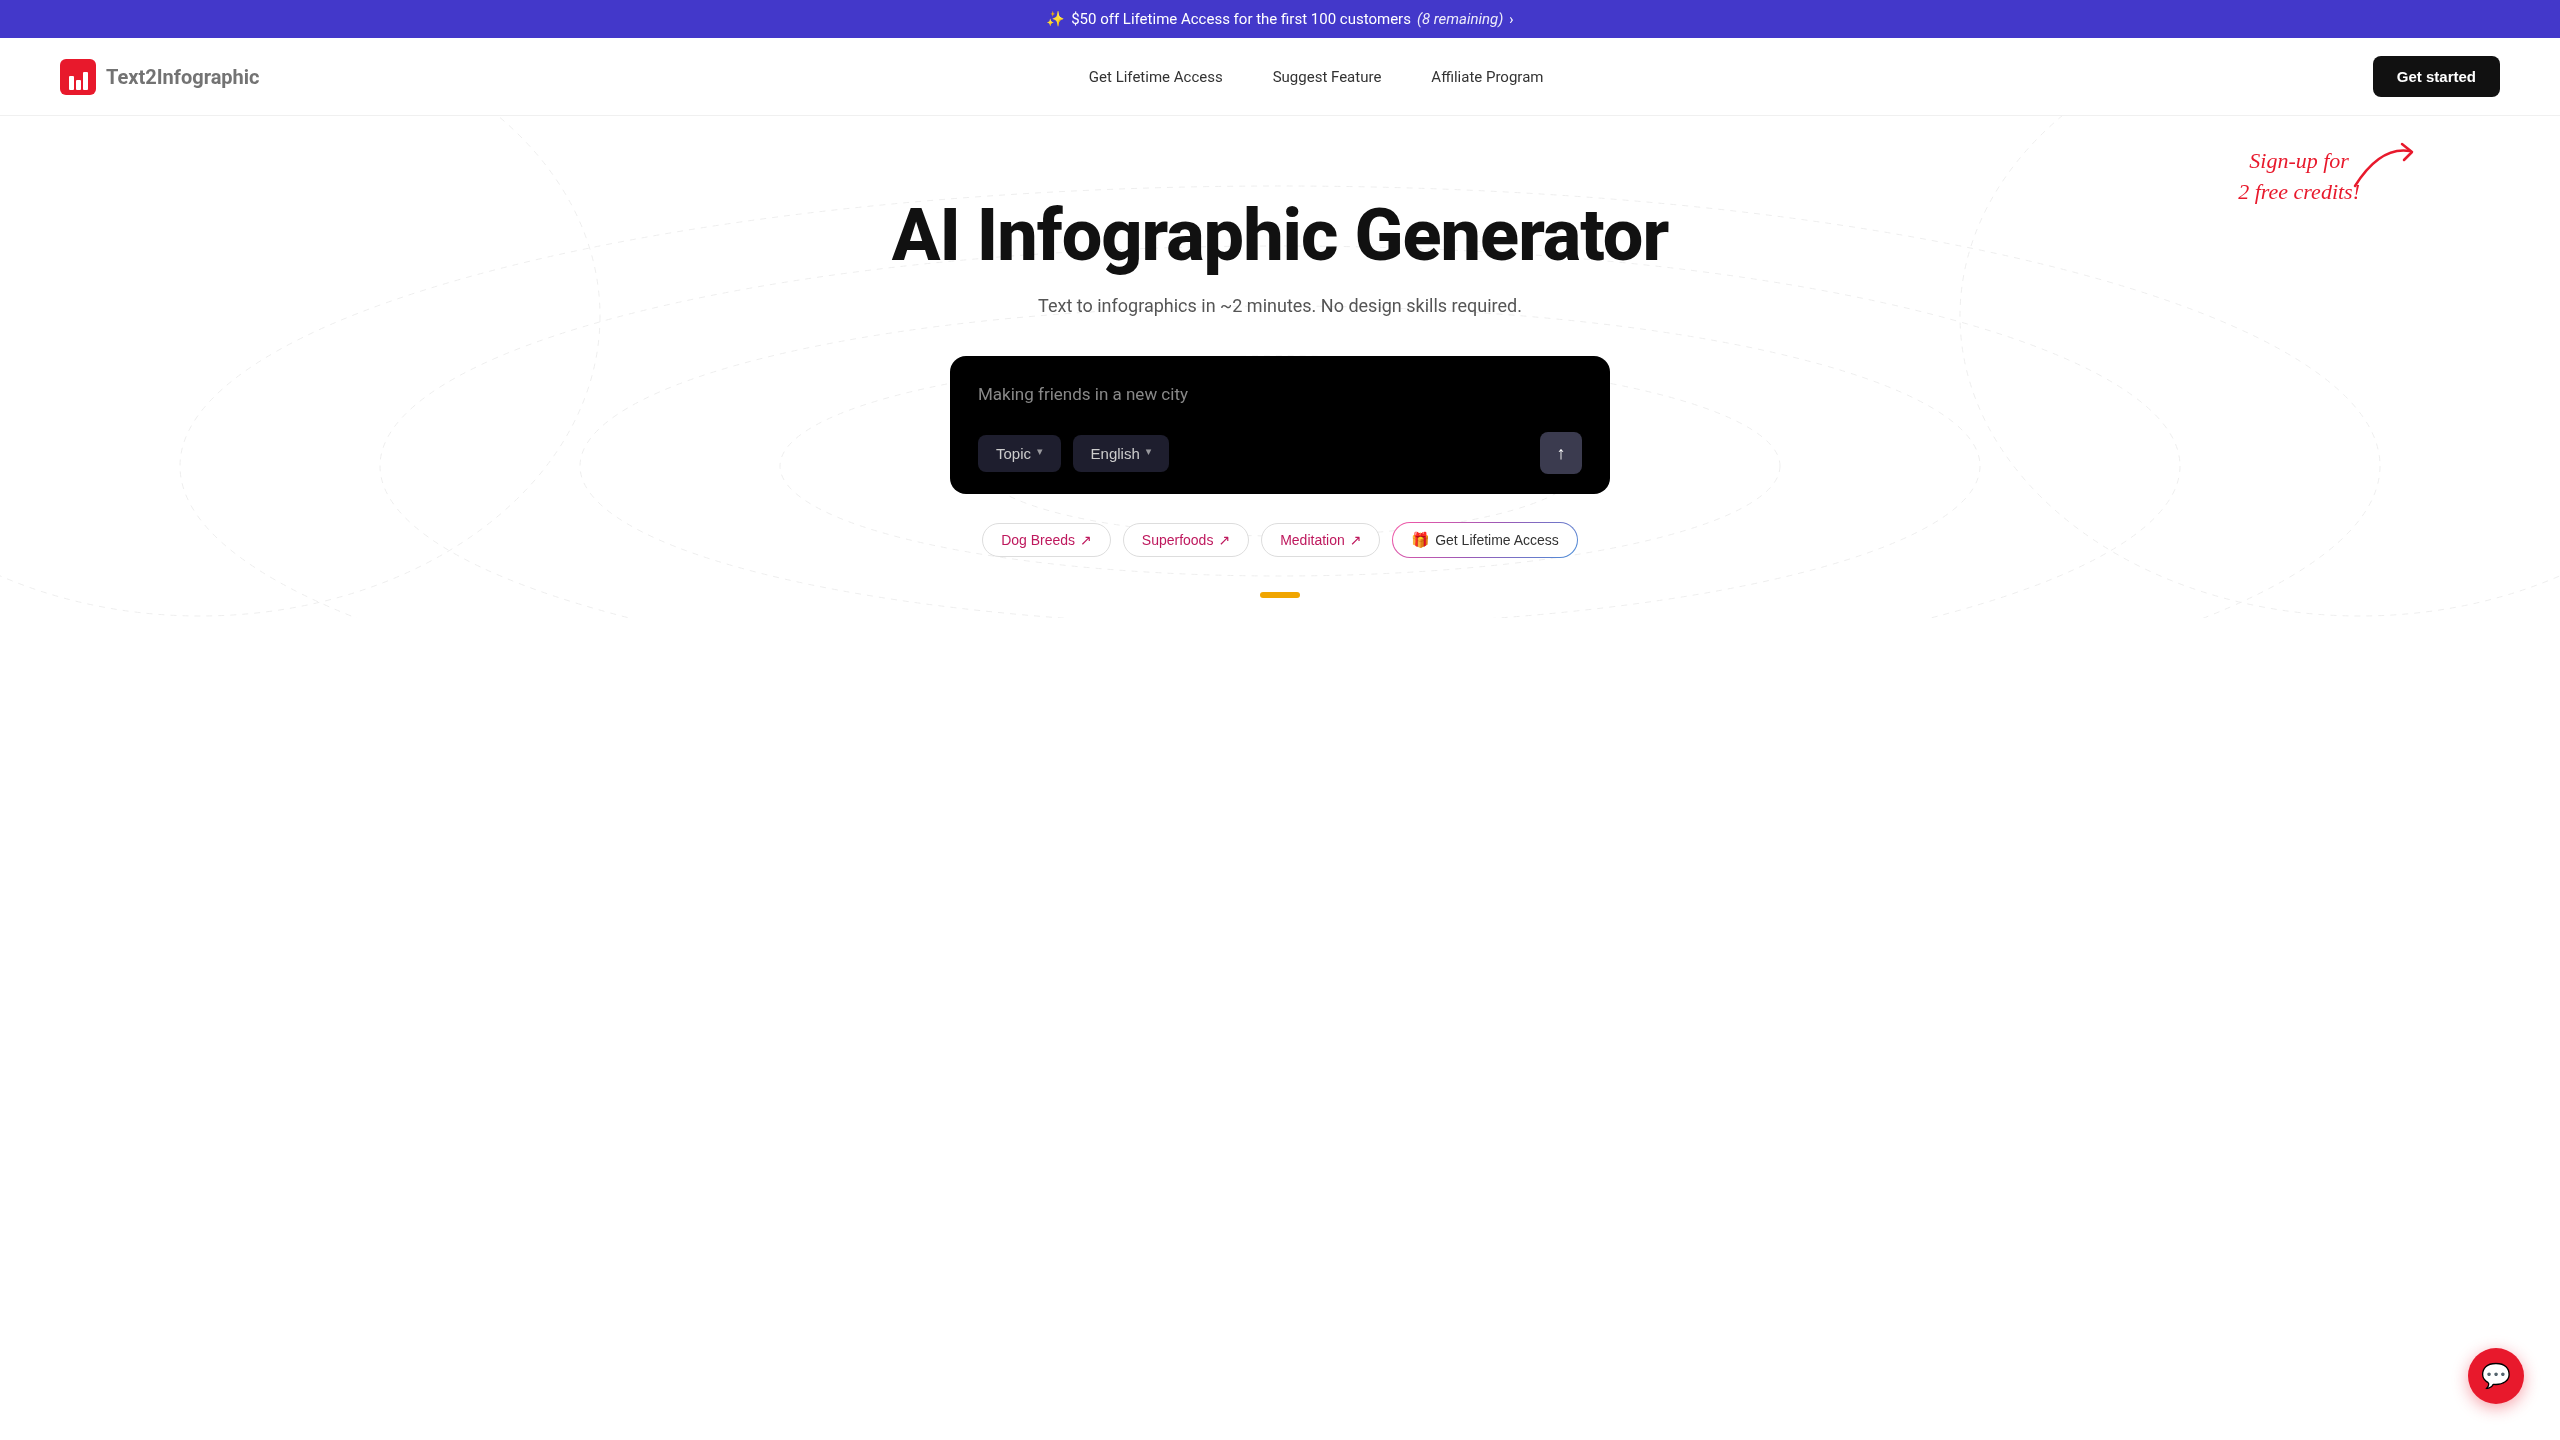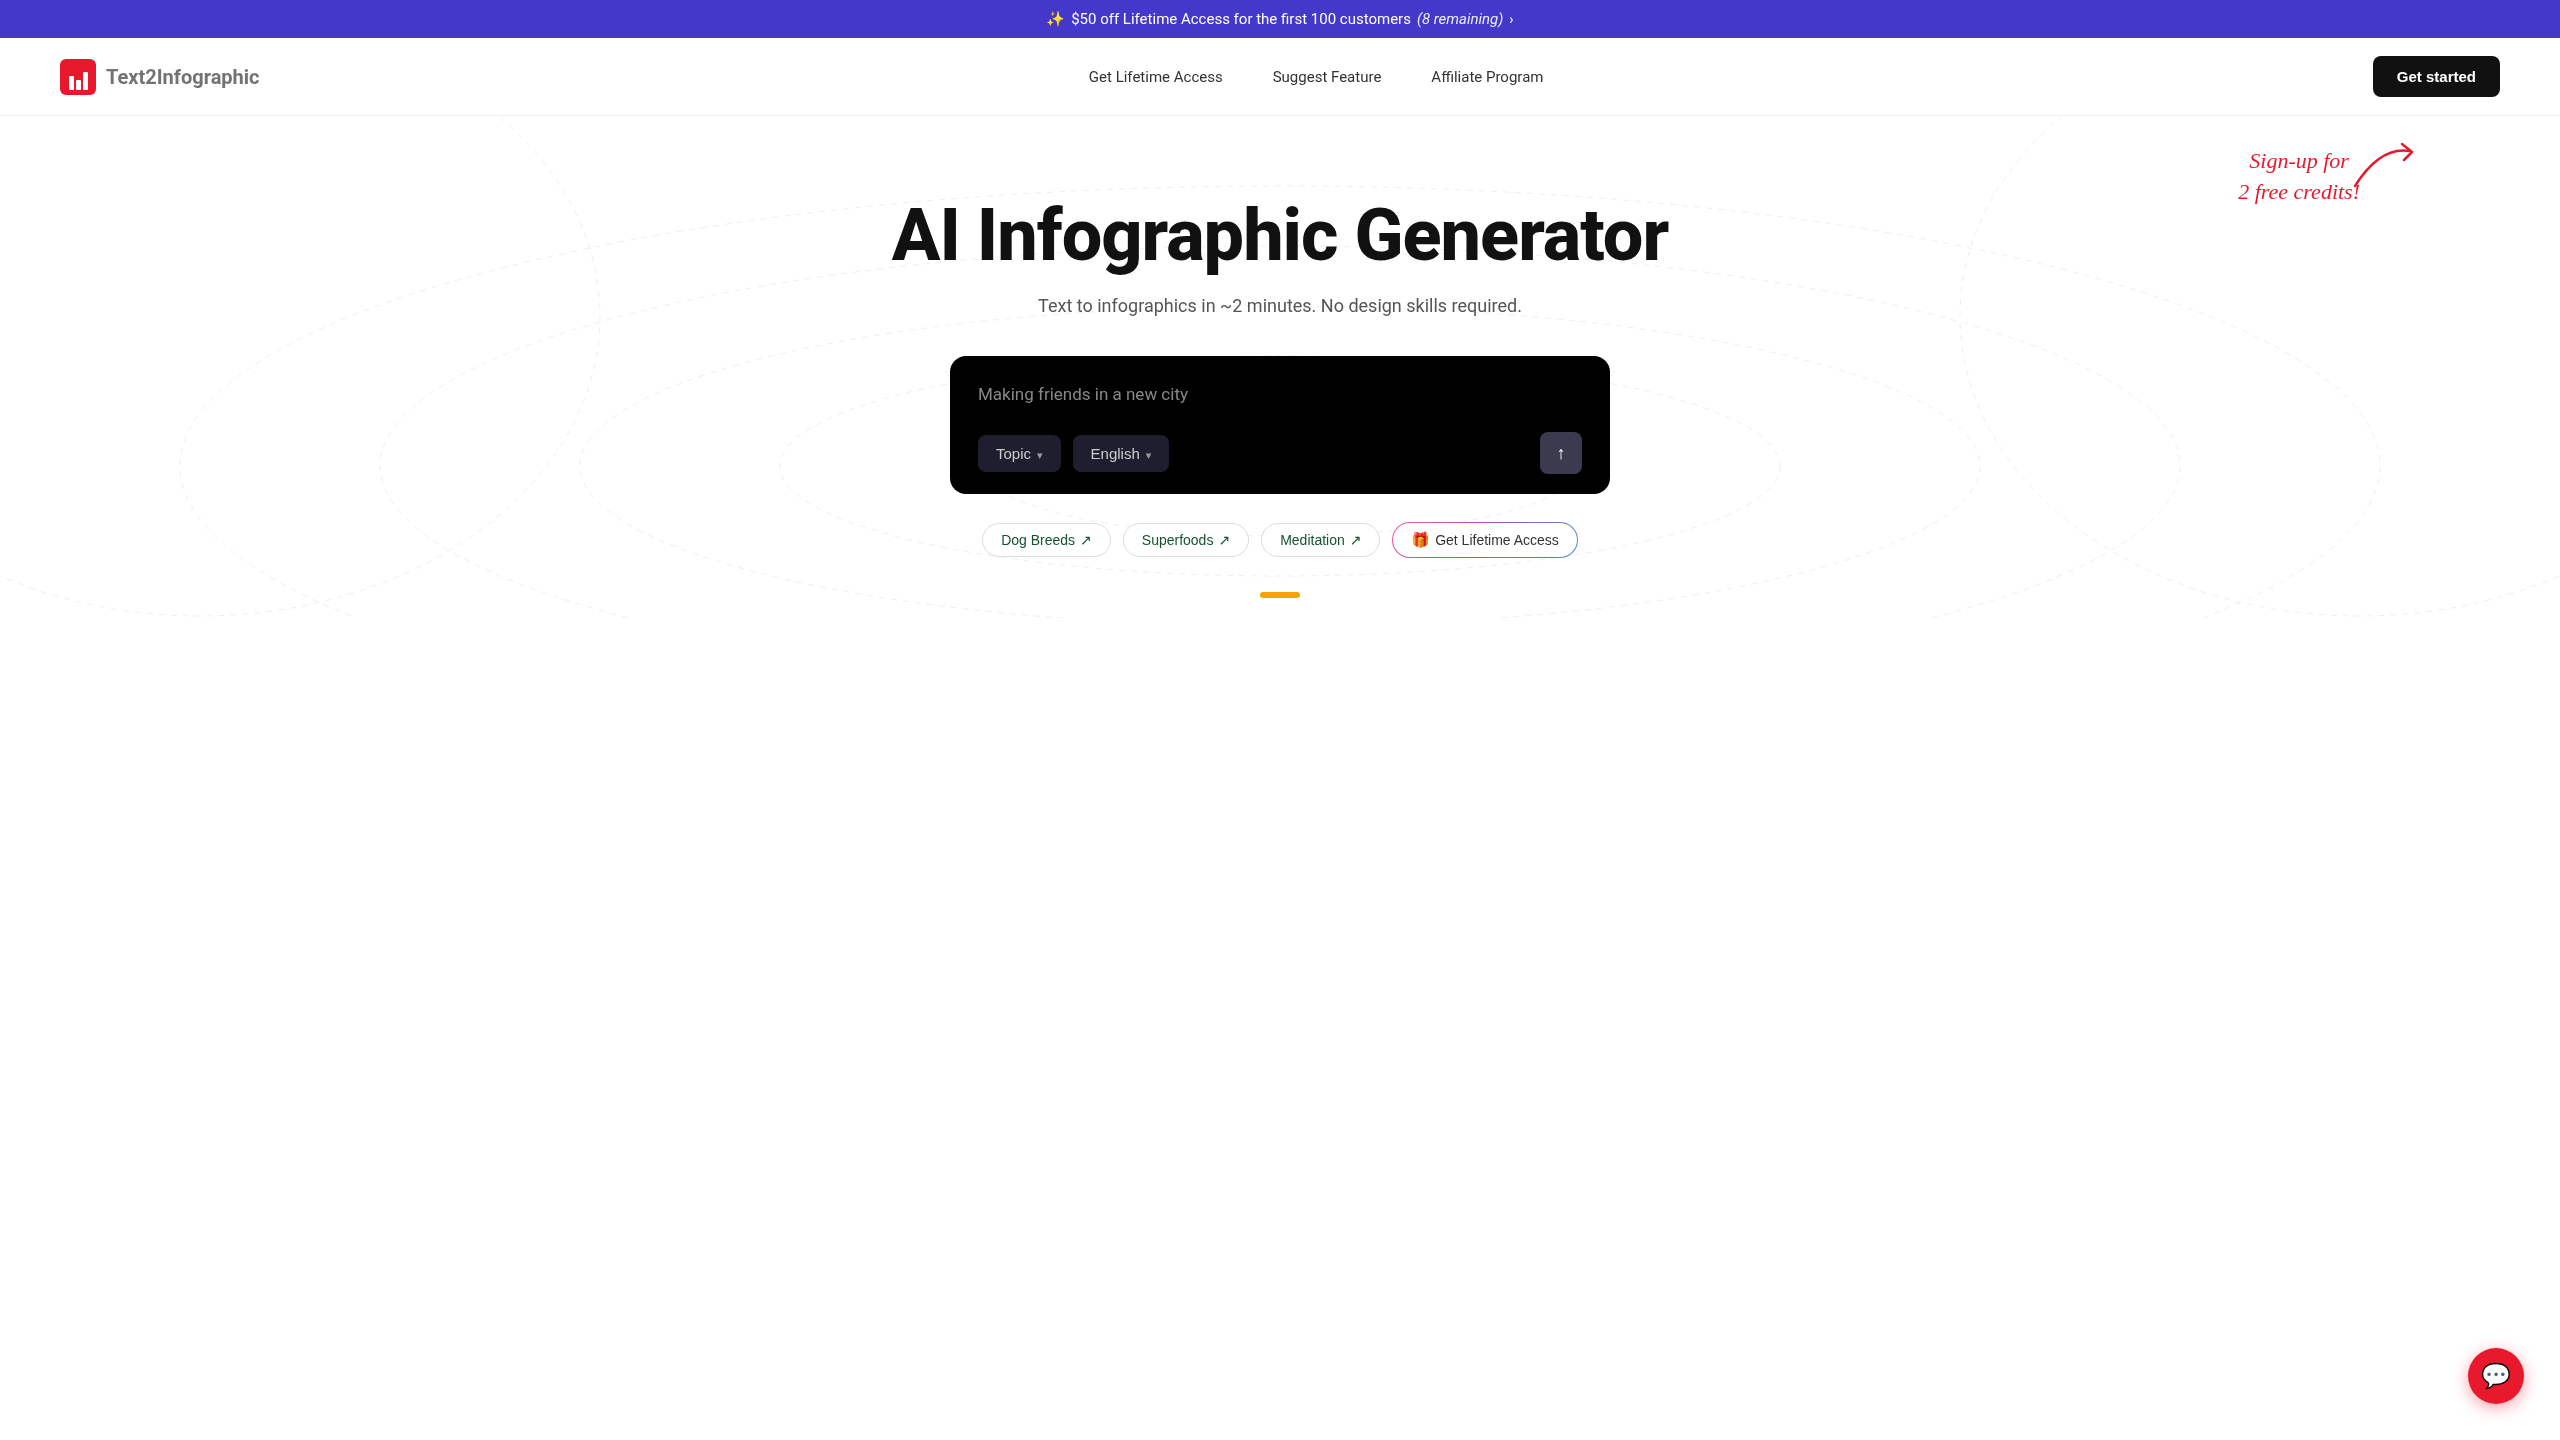--- a/index.html
+++ b/index.html
@@ -172,21 +172,21 @@
     }
     .dropdown-btn {
       background: #1e1e2e;
       color: #ccc;
       border: none;
       padding: 10px 18px;
       border-radius: 8px;
       font-size: 15px;
       cursor: pointer;
       display: flex;
-      align-items: flex-end;
+      align-items: flex-start;
       gap: 6px;
     }
     .dropdown-btn .chevron-icon {
       font-size: 11px;
       opacity: 0.7;
     }
     .submit-btn {
       background: #3b3b4f;
       border: none;
       width: 42px;
@@ -206,21 +206,21 @@
       align-items: center;
       justify-content: center;
       gap: 12px;
       flex-wrap: wrap;
     }
     .chip {
       border: 1px solid #ddd;
       border-radius: 50px;
       padding: 8px 18px;
       font-size: 14px;
-      color: #14532d;
+      color: #be185d;
       background: white;
       cursor: pointer;
       display: flex;
       align-items: center;
       gap: 5px;
     }
     .chip-lifetime {
       border: 1.5px solid transparent;
       background: linear-gradient(white, white) padding-box,
                   linear-gradient(135deg, #f857a6, #9b59b6, #4a90d9) border-box;

